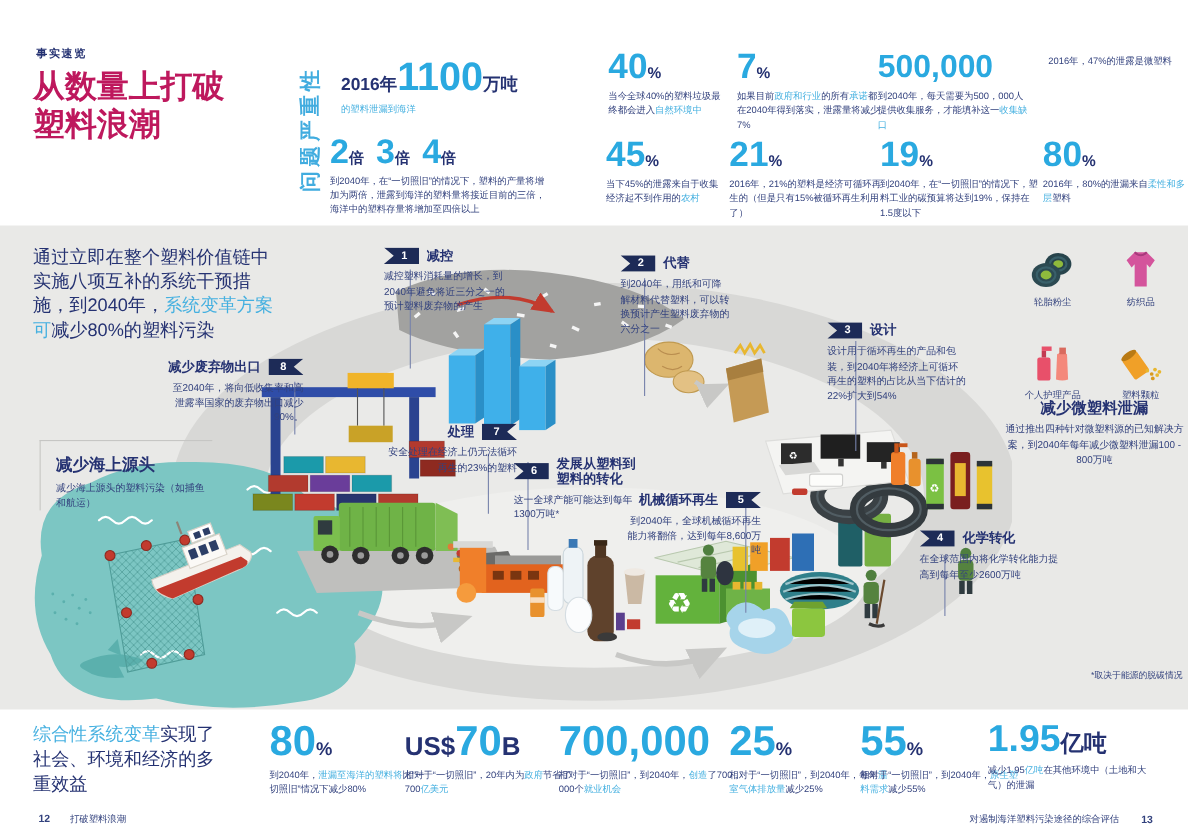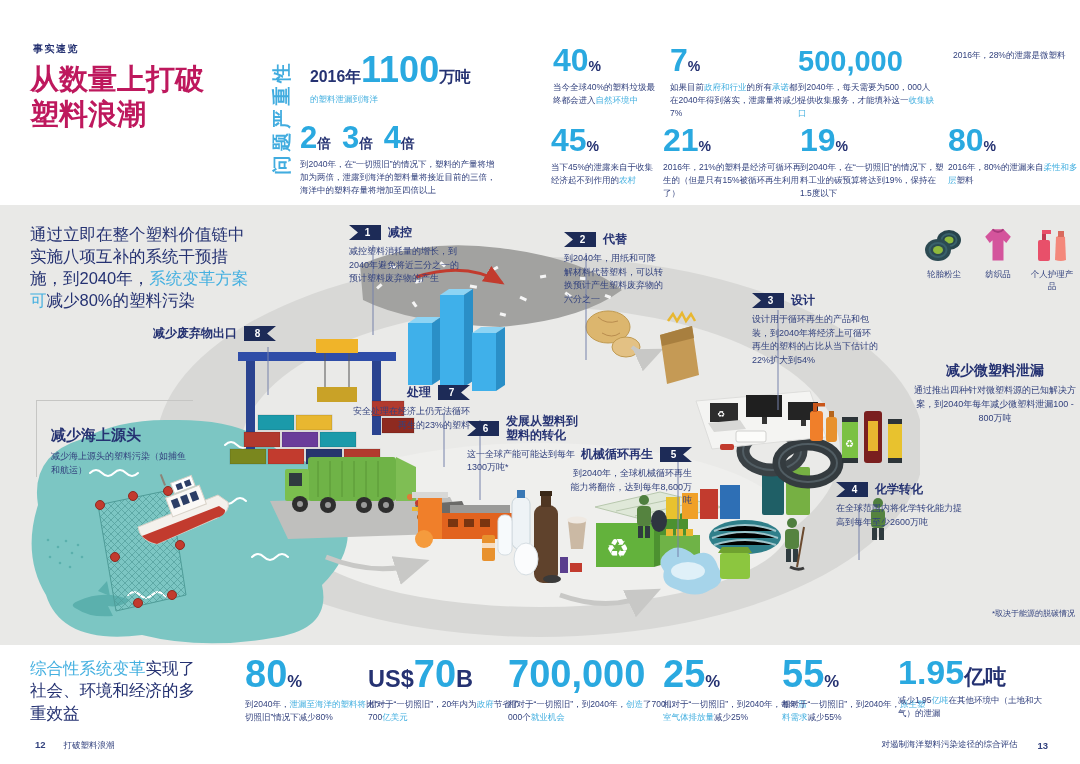--- a/index.html
+++ b/index.html
@@ -42,26 +42,26 @@
   .ivtext{margin-top:5px;font-size:9px;line-height:1.5;color:#33427e}
   .ivr .ivtext{text-align:right}
   .iv1{left:349px;top:225px;width:112px}
   .iv2{left:564px;top:232px;width:100px}
   .iv3{left:752px;top:293px;width:128px}
   .iv4{left:836px;top:482px;width:132px}
   .iv5{left:570px;top:447px;width:122px}
   .iv6{left:467px;top:414px;width:122px}.iv6 .ivtitle{width:82px}
   .iv7{left:350px;top:385px;width:120px}
   .iv8{left:148px;top:326px;width:128px}
-  .marine{position:absolute;left:36px;top:400px;width:142px;padding:25px 0 0 14px;
+  .marine{position:absolute;left:36px;top:400px;width:142px;padding:12px 0 0 14px;
           border-left:1px solid #c6c6c4;border-top:1px solid #c6c6c4;z-index:3}
   .marine-title{font-size:15px;font-weight:700;color:#253272}
   .marine-text{margin-top:5px;font-size:9px;line-height:1.5;color:#33427e}
   .micro-grid{position:absolute;left:922px;top:222px;width:150px;display:grid;
-              grid-template-columns:1fr 1fr 1fr 1fr;gap:9px 10px;z-index:3}
+              grid-template-columns:1fr 1fr;gap:26px 10px;z-index:3}
   .micro-item{text-align:center}
   .micro-item svg{display:block;margin:0 auto}
   .miclabel{margin-top:3px;font-size:8.5px;color:#33427e}
   .micro-title{position:absolute;left:915px;top:362px;width:160px;text-align:center;
                font-size:14px;font-weight:700;color:#253272;z-index:3}
   .micro-text{position:absolute;left:910px;top:384px;width:170px;font-size:9px;line-height:1.55;
               color:#33427e;text-align:center;z-index:3}
   .footnote{position:absolute;left:930px;top:608px;width:145px;font-size:8px;color:#33427e;text-align:right;z-index:3}
   #illustration{position:absolute;left:20px;top:205px;z-index:1}
   
@@ -444,21 +444,21 @@
   </div>
   <div class="stat st6">
     <div class="num"><span class="big">500,000</span></div>
     <div class="cap"><span>到2040年，每天需要为500，000人提供收集服务，才能填补这一</span><span class="hl">收集缺口</span></div>
   </div>
   <div class="stat st7">
     <div class="num"><span class="big">19</span><span class="suf">%</span></div>
     <div class="cap"><span>到2040年，在“一切照旧”的情况下，塑料工业的碳预算将达到19%，保持在1.5度以下</span></div>
   </div>
   <div class="stat st8">
-    <div class="cap"><span>2016年，28%的泄露是微塑料</span></div>
+    <div class="cap"><span>2016年，47%的泄露是微塑料</span></div>
   </div>
   <div class="stat st9">
     <div class="num"><span class="big">80</span><span class="suf">%</span></div>
     <div class="cap"><span>2016年，80%的泄漏来自</span><span class="hl">柔性和多层</span><span>塑料</span></div>
   </div>
 
   <div class="intro"><span>通过立即在整个塑料价值链中实施八项互补的系统干预措施，到2040年，</span><span class="hl">系统变革方案可</span><span>减少80%的塑料污染</span></div>
 
   <div class="iv iv1">
     <div class="ivrow">
@@ -507,20 +507,21 @@
         <span class="ivtitle">处理</span>
         <span class="badge bright">7</span>
       </div>
     <div class="ivtext">安全处理在经济上仍无法循环再生的23%的塑料</div>
   </div>
   <div class="iv ivr iv8">
     <div class="ivrow">
         <span class="ivtitle">减少废弃物出口</span>
         <span class="badge bright">8</span>
       </div>
+    <div class="ivtext">至2040年，将向低收集率和高泄露率国家的废弃物出口减少90%。</div>
   </div>
 
   <div class="marine">
     <div class="marine-title">减少海上源头</div>
     <div class="marine-text">减少海上源头的塑料污染（如捕鱼和航运）</div>
   </div>
 
   <div class="micro-grid">
     <div class="micro-item">
       <svg width="44" height="44" viewBox="0 0 44 44">

